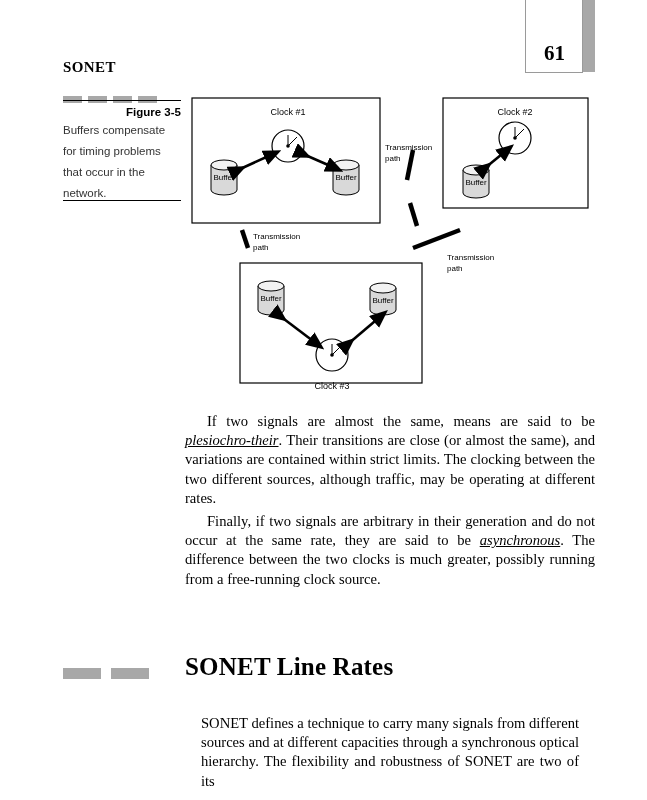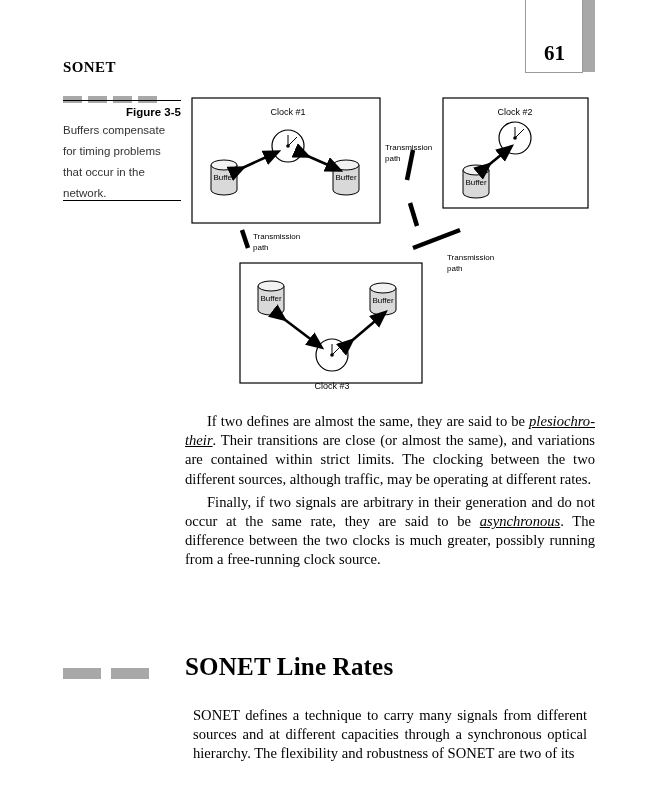--- a/index.html
+++ b/index.html
@@ -158,21 +158,21 @@
     letter-spacing: 0.2px;
     text-align: right;
   }
   .body-col2 {
     position: absolute;
     left: 185px;
     top: 698px;
     width: 410px;
   }
   .body-col2 p {
-    margin: 8px;
+    margin: 16px;
     font-family: "Liberation Serif", serif;
     font-size: 14.6px;
     line-height: 19.2px;
     text-align: justify;
     text-indent: 0px;
   }
 
   
   .svg-lbl {
     font-family: "Liberation Sans", sans-serif;
@@ -276,21 +276,21 @@
 
   <text class="svg-lbl-sm" x="68" y="151">Transmission</text>
   <text class="svg-lbl-sm" x="68" y="162">path</text>
 
   <text class="svg-lbl-sm" x="262" y="172">Transmission</text>
   <text class="svg-lbl-sm" x="262" y="183">path</text>
 </svg>
 </div>
 
 <div class="body-col">
-  <p><span>If two defines are almost the same, they are said to be </span><em>plesiochro-</em><em>their</em><span>. Their transitions are close (or almost the same), and variations are contained within strict limits. The clocking between the two different sources, although traffic, may be operating at different rates.</span></p>
+  <p><span>If two signals are almost the same, means are said to be </span><em>plesiochro-</em><em>their</em><span>. Their transitions are close (or almost the same), and variations are contained within strict limits. The clocking between the two different sources, although traffic, may be operating at different rates.</span></p>
   <p><span>Finally, if two signals are arbitrary in their generation and do not occur at the same rate, they are said to be </span><em>asynchronous</em><span>. The difference between the two clocks is much greater, possibly running from a free-running clock source.</span></p>
 </div>
 
 <div class="sec-dashes">
   <span></span><span></span>
 </div>
 <div class="section-heading">SONET Line Rates</div>
 
 <div class="body-col2">
   <p>SONET defines a technique to carry many signals from different sources and at different capacities through a synchronous optical hierarchy. The flexibility and robustness of SONET are two of its</p>

